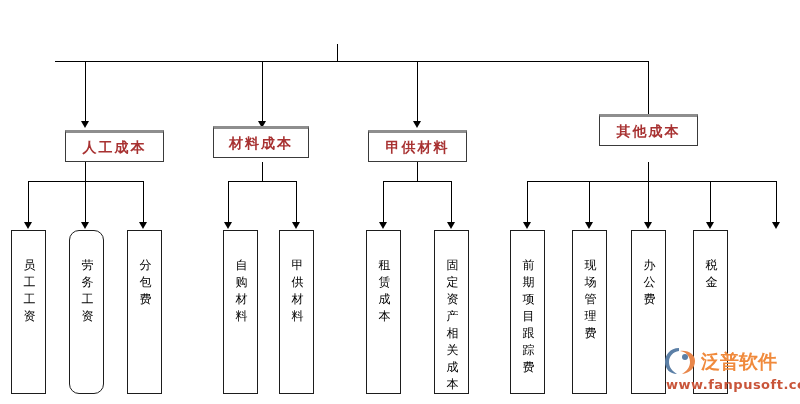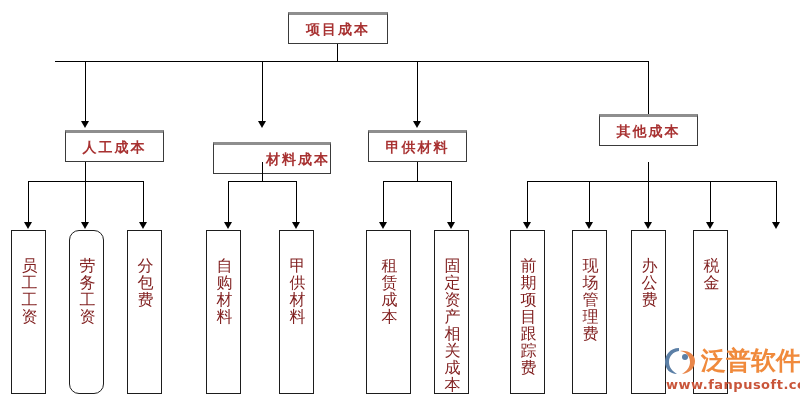--- a/index.html
+++ b/index.html
@@ -41,22 +41,22 @@
   .leaf {
     position: absolute;
     box-sizing: border-box;
     background: #ffffff;
     border: 1px solid #1d1d1d;
     display: flex;
     justify-content: center;
     padding-top: 26px;
   }
   .leaf .vlabel {
-    color: #7f1d1d;
-    font-size: 16px;
+    color: #000000;
+    font-size: 12px;
     line-height: 17px;
     letter-spacing: 0px;
     width: 14px;
     text-align: right;
     word-break: break-all;
     white-space: normal;
   }
 
   
   .vline {
@@ -84,21 +84,21 @@
     left: 663px;
     top: 344px;
     width: 137px;
     height: 58px;
     pointer-events: none;
   }
   #watermark .wm-text {
     position: absolute;
     left: 38px;
     top: 2px;
-    font-size: 25px;
+    font-size: 19px;
     font-weight: bold;
     color: #f08a3c;
     letter-spacing: 0px;
     line-height: 30px;
     white-space: nowrap;
   }
   #watermark .wm-url {
     position: absolute;
     left: 3px;
     top: 33px;
@@ -114,23 +114,20 @@
     top: 2px;
     width: 34px;
     height: 30px;
   }
 </style>
 </head>
 <body>
 
 <div id="canvas">
 
-  <div class="node root" style="left:288px; top:12px; width:100px; height:32px;">
-    <span class="label">项目成本</span>
-  </div>
 
   <div class="vline" style="left:337px; top:44px; height:17px;"></div>
 
   <div class="hline" style="left:55px; top:61px; width:593px;"></div>
 
   <div class="vline" style="left:85px;  top:61px; height:60px;"></div>
   <div class="arrow" style="left:81px;  top:121px;"></div>
 
   <div class="vline" style="left:262px; top:61px; height:60px;"></div>
   <div class="arrow" style="left:258px; top:121px;"></div>
@@ -138,21 +135,21 @@
   <div class="vline" style="left:417px; top:61px; height:60px;"></div>
   <div class="arrow" style="left:413px; top:121px;"></div>
 
   <div class="vline" style="left:648px; top:61px; height:60px;"></div>
   <div class="arrow" style="left:644px; top:121px;"></div>
 
   <div class="node" style="left:36px; top:130px; width:99px; height:32px;margin-left:29px;">
     <span class="label">人工成本</span>
   </div>
 
-  <div class="node" style="left:213px; top:142px; width:118px; height:32px;justify-content:flex-end;">
+  <div class="node" style="left:213px; top:126px; width:96px; height:32px;">
     <span class="label">材料成本</span>
   </div>
 
   <div class="node" style="left:368px; top:130px; width:99px; height:32px;">
     <span class="label">甲供材料</span>
   </div>
 
   <div class="node" style="left:599px; top:114px; width:99px; height:32px;">
     <span class="label">其他成本</span>
   </div>
@@ -198,29 +195,29 @@
   </div>
 
   <div class="leaf" style="left:69px;  top:230px; width:35px; height:164px;border-radius:10px;">
     <span class="vlabel">劳务工资</span>
   </div>
 
   <div class="leaf" style="left:127px; top:230px; width:35px; height:164px;">
     <span class="vlabel">分包费</span>
   </div>
 
-  <div class="leaf" style="left:206px; top:230px; width:35px; height:164px;">
+  <div class="leaf" style="left:223px; top:230px; width:35px; height:164px;">
     <span class="vlabel">自购材料</span>
   </div>
 
   <div class="leaf" style="left:279px; top:230px; width:35px; height:164px;">
     <span class="vlabel">甲供材料</span>
   </div>
 
-  <div class="leaf" style="left:366px; top:230px; width:45px; height:164px;">
+  <div class="leaf" style="left:366px; top:230px; width:35px; height:164px;">
     <span class="vlabel">租赁成本</span>
   </div>
 
   <div class="leaf" style="left:434px; top:230px; width:35px; height:164px;">
     <span class="vlabel">固定资产相关成本</span>
   </div>
 
   <div class="leaf" style="left:510px; top:230px; width:35px; height:164px;">
     <span class="vlabel">前期项目跟踪费</span>
   </div>

